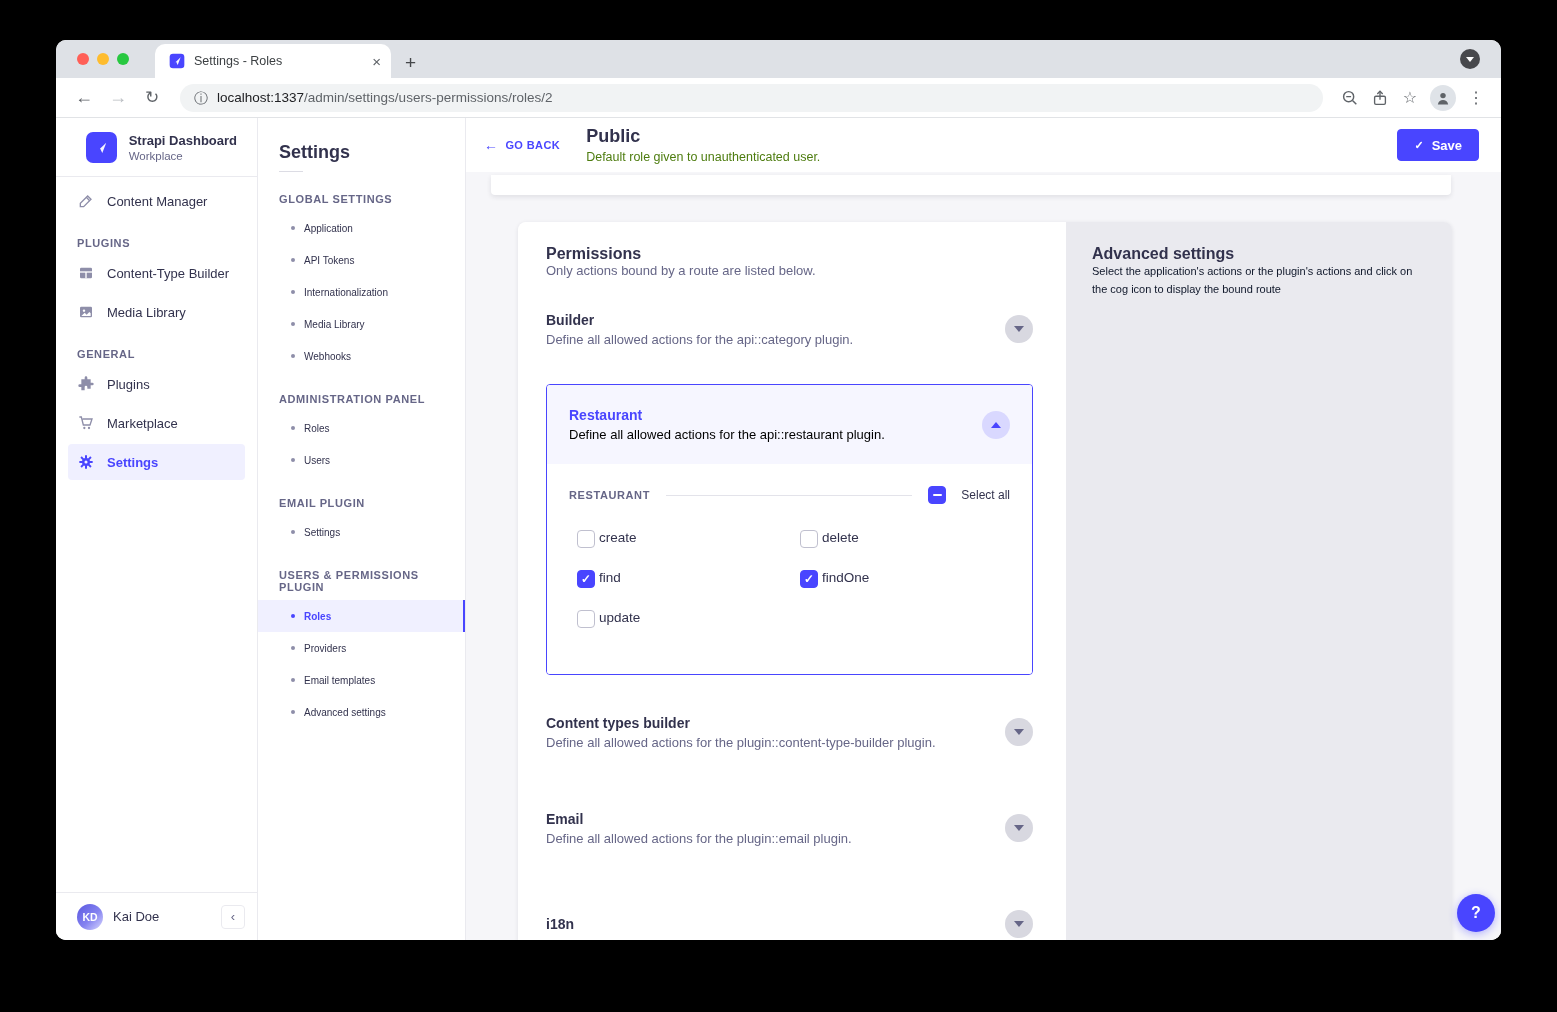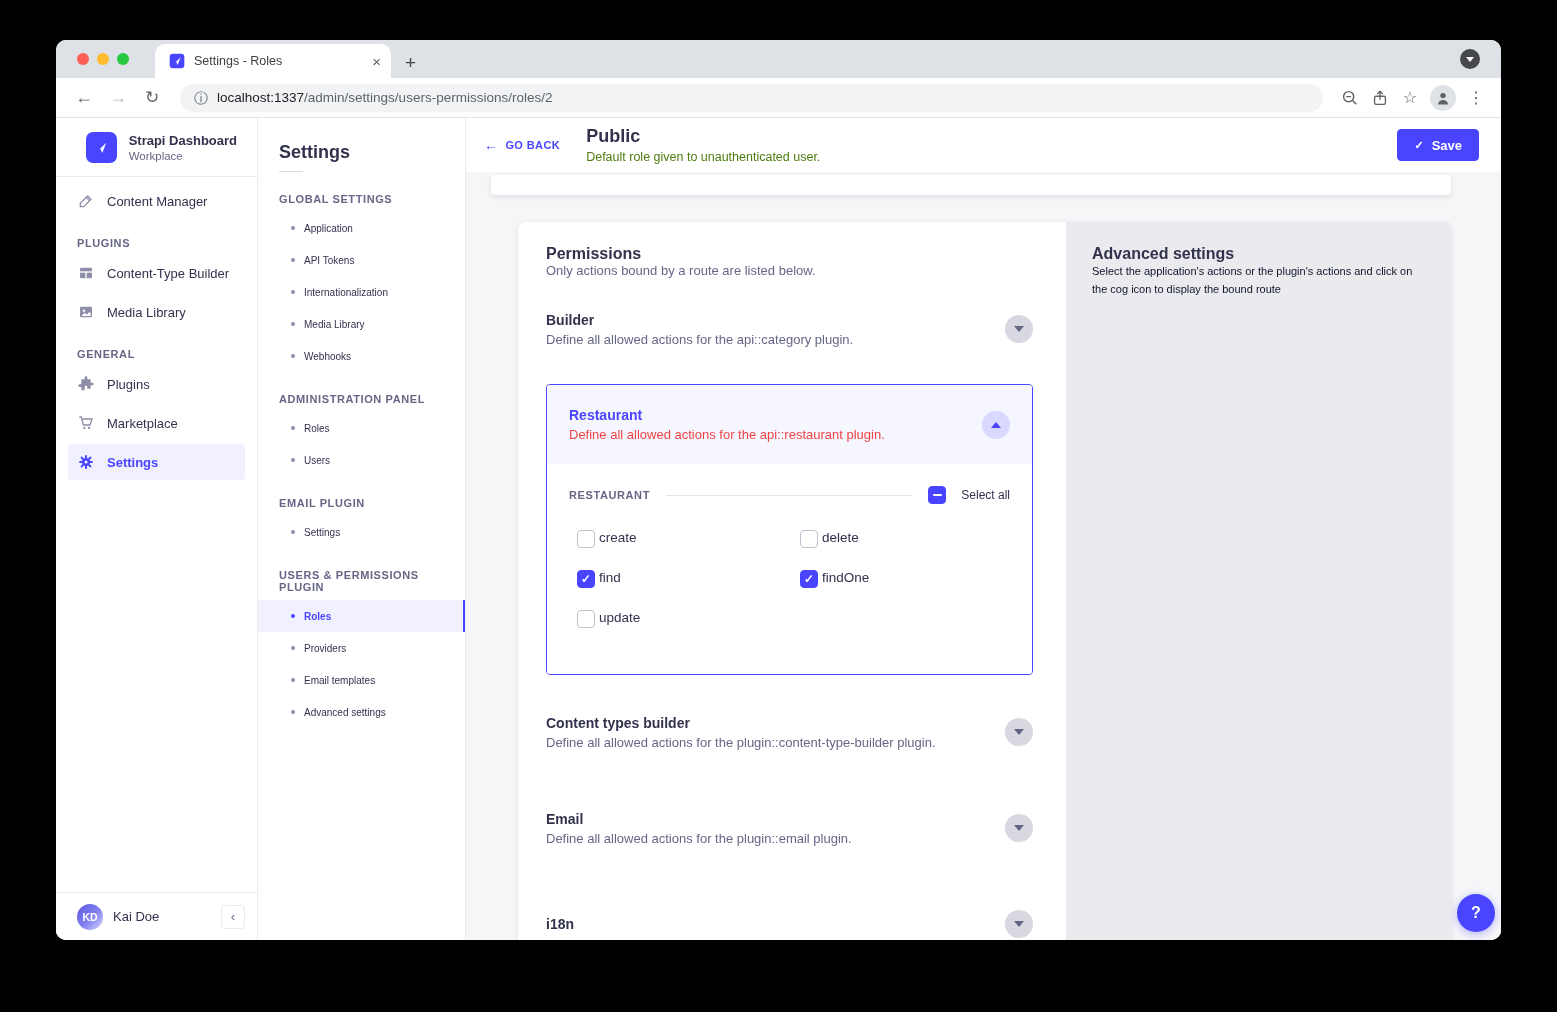--- a/index.html
+++ b/index.html
@@ -124,21 +124,21 @@
   .acc-chevron { width:28px; height:28px; border-radius:50%; background:#d8d8e0; display:flex; align-items:center; justify-content:center; }
   .tri { width:0; height:0; }
   .tri.down { border-left:5px solid transparent; border-right:5px solid transparent; border-top:6px solid #666687; }
   .tri.up { border-left:5px solid transparent; border-right:5px solid transparent; border-bottom:6px solid #4945ff; }
   .mb28 { margin-bottom:28px; }
   .mb42 { margin-bottom:42px; }
 
   .acc-open { border:1px solid #4945ff; border-radius:4px; margin-bottom:30px; }
   .acc-open-header { height:79px; background:#f6f6ff; display:flex; align-items:center; padding:0 22px; border-radius:3px 3px 0 0; }
   .acc-open-header .acc-name { color:#4945ff; }
-  .acc-open-header .acc-desc { color:#ef4444; }
+  .acc-open-header .acc-desc { color:#000000; }
   .acc-chevron.open { background:#d9d8ff; }
   .acc-body { background:#fff; padding:22px 22px 46px; border-radius:0 0 3px 3px; }
   .group-row { display:flex; align-items:center; gap:16px; }
   .group-label { font-size:11px; font-weight:bold; letter-spacing:.6px; color:#666687; }
   .group-line { flex:1; height:1px; background:#e3e3ea; }
   .select-all { display:flex; align-items:center; gap:15px; font-size:12px; color:#32324d; }
 
   .cb { width:18px; height:18px; border:1px solid #c0c0cf; border-radius:4px; background:#fff; display:flex; align-items:center; justify-content:center; flex:0 0 18px; }
   .cb .cb-mark { display:none; color:#fff; font-size:12px; font-weight:bold; line-height:1; }
   .cb.checked { background:#4945ff; border-color:#4945ff; }

